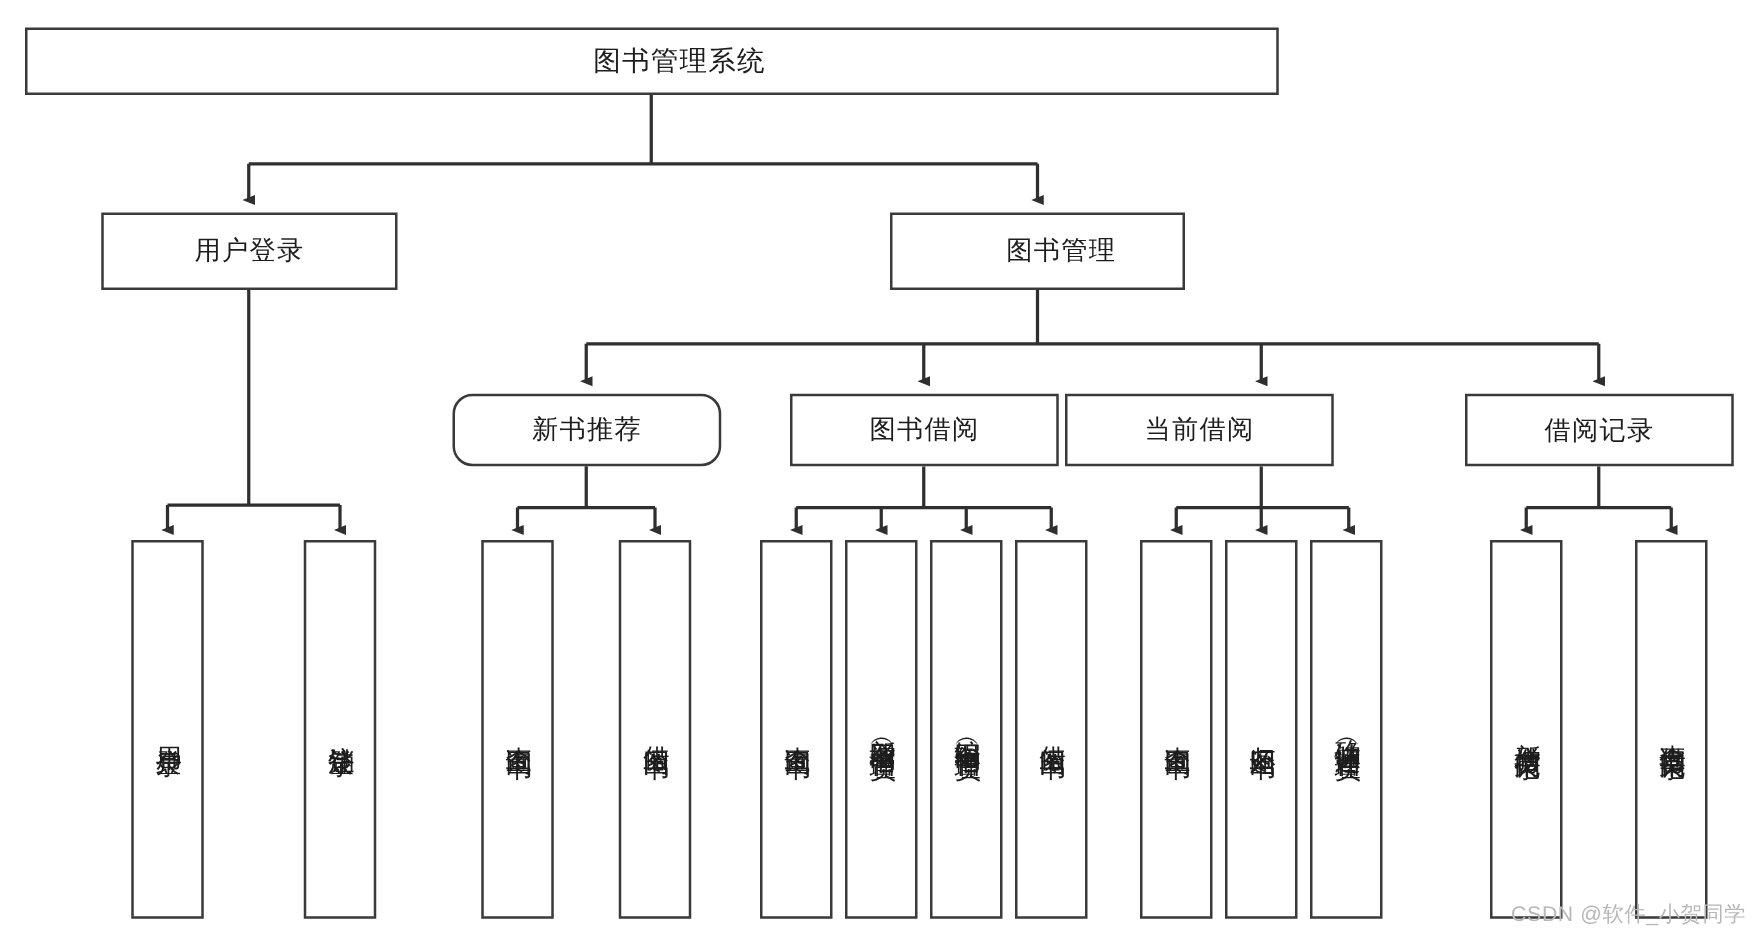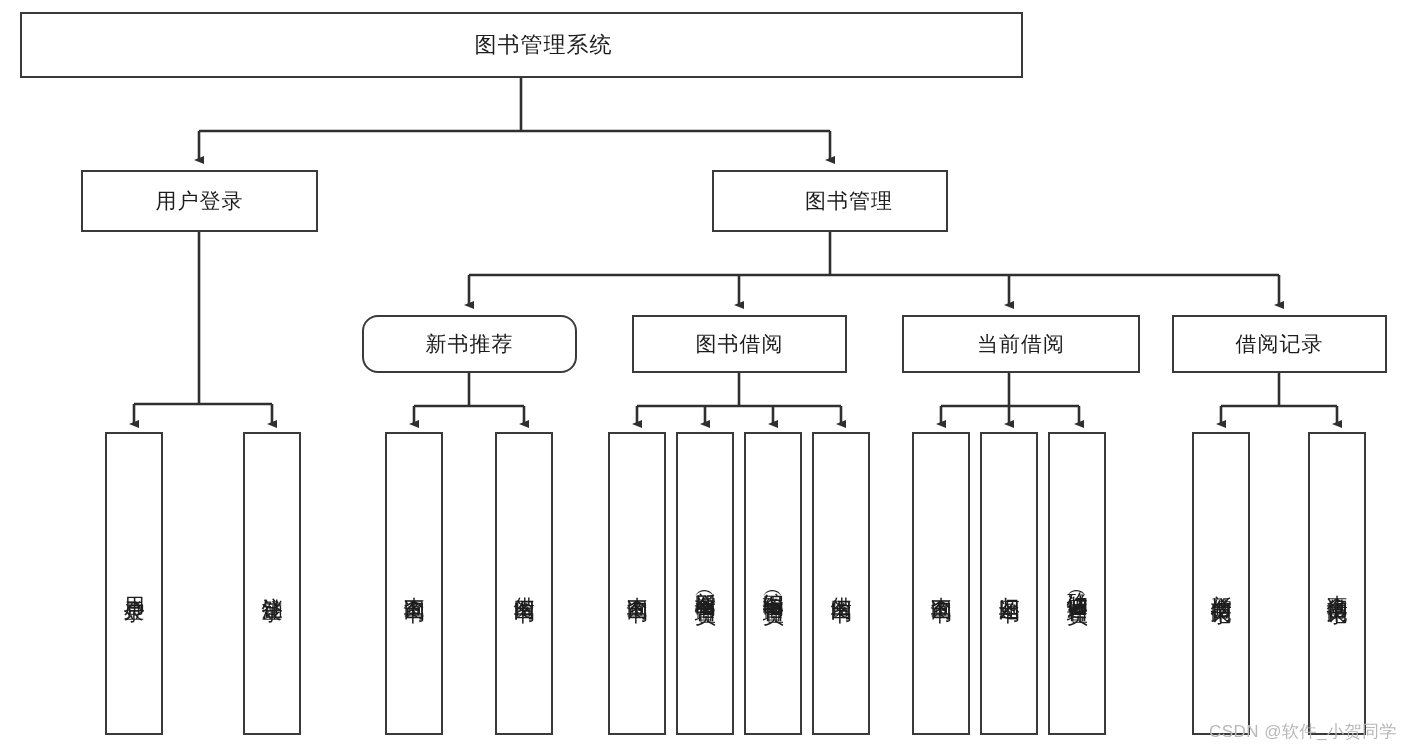--- a/index.html
+++ b/index.html
@@ -114,38 +114,38 @@
       <path d="M1009,406 L1009,424" marker-end="url(#arrow)"></path>
       <path d="M1079,406 L1079,424" marker-end="url(#arrow)"></path>
 
       <path d="M1279,373 L1279,406"></path>
       <path d="M1221,406 L1337,406"></path>
       <path d="M1221,406 L1221,424" marker-end="url(#arrow)"></path>
       <path d="M1337,406 L1337,424" marker-end="url(#arrow)"></path>
     </g>
   </svg>
 
-  <div class="node root" style="left:20px; top:12px; width:1003px; height:66px;padding-left:44px;">
+  <div class="node root" style="left:20px; top:22px; width:1003px; height:54px;padding-left:44px;">
     <span class="label">图书管理系统</span>
   </div>
 
   <div class="node" style="left:81px; top:170px; width:237px; height:62px;">
     <span class="label">用户登录</span>
   </div>
   <div class="node" style="left:712px; top:170px; width:236px; height:62px;padding-left:38px;">
     <span class="label">图书管理</span>
   </div>
 
   <div class="node" style="left:362px; top:315px; width:215px; height:58px;border-radius:16px;">
     <span class="label">新书推荐</span>
   </div>
   <div class="node" style="left:632px; top:315px; width:215px; height:58px;">
     <span class="label">图书借阅</span>
   </div>
-  <div class="node" style="left:902px; top:315px; width:238px; height:58px;text-align:center;">
+  <div class="node" style="left:852px; top:315px; width:215px; height:58px;text-align:center;">
     <span class="label">当前借阅</span>
   </div>
   <div class="node" style="left:1172px; top:315px; width:215px; height:58px;font-family:Liberation Serif, serif;">
     <span class="label">借阅记录</span>
   </div>
 
   <div class="node vertical" style="left:105px; top:432px; width:58px; height:303px;">
     <span class="label">用户登录</span>
   </div>
   <div class="node vertical" style="left:243px; top:432px; width:58px; height:303px;">

